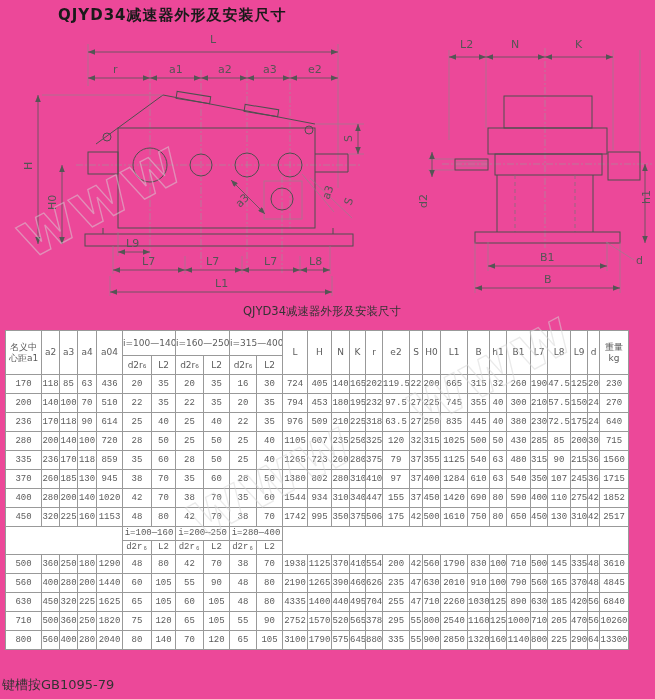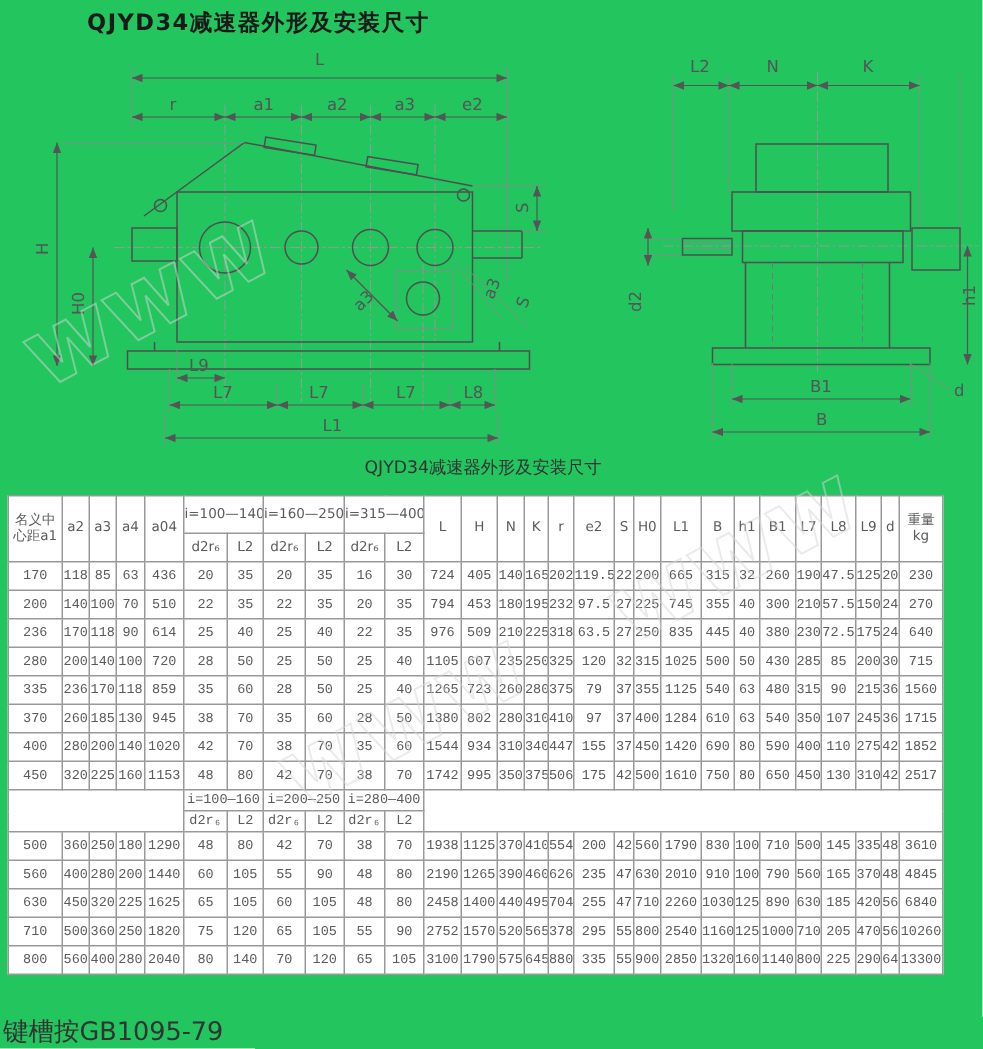--- a/index.html
+++ b/index.html
@@ -1,20 +1,20 @@
 <!DOCTYPE html>
 <html><head>
 <meta charset="utf-8">
 <style>
   html,body{margin:0;padding:0;background:#fff;}
-  #page{position:relative;width:655px;height:699px;background:#22c55e;overflow:hidden;
+  #page{position:relative;width:655px;height:699px;background:#ec4899;overflow:hidden;
         font-family:"DejaVu Sans",sans-serif;}
   #top-title{position:absolute;left:58px;top:6px;font-size:15px;font-weight:bold;color:#1a1a1a;letter-spacing:1px;}
   #tbl-caption{position:absolute;left:243px;top:304px;font-size:11.5px;color:#333;}
-  #footnote{position:absolute;left:2px;top:676px;font-size:17px;color:#333;}
+  #footnote{position:absolute;left:2px;top:676px;font-size:13px;color:#333;}
   svg{position:absolute;overflow:visible;}
   #wm{left:0;top:0;pointer-events:none;z-index:6;opacity:.5;}
   #left-draw{left:18px;top:28px;z-index:2;}
   #right-draw{left:420px;top:28px;z-index:2;}
   .ol{stroke:#4f4f4f;stroke-width:1;fill:none;}
   .tl{stroke:#8a8a8a;stroke-width:.6;fill:none;}
   .cl{stroke:#9a9a9a;stroke-width:.6;fill:none;stroke-dasharray:7 2 2 2;}
   .dash{stroke:#777;stroke-width:.7;fill:none;stroke-dasharray:4 3;}
   .dim{stroke:#555;stroke-width:.8;fill:none;}
   .dt{font:11px "DejaVu Sans",sans-serif;fill:#555;}
@@ -586,21 +586,21 @@
           <td>450</td>
           <td>320</td>
           <td>225</td>
           <td>1625</td>
           <td>65</td>
           <td>105</td>
           <td>60</td>
           <td>105</td>
           <td>48</td>
           <td>80</td>
-          <td>2458</td>
+          <td>4335</td>
           <td>1400</td>
           <td>440</td>
           <td>495</td>
           <td>704</td>
           <td>255</td>
           <td>47</td>
           <td>710</td>
           <td>2260</td>
           <td>1030</td>
           <td>125</td>

